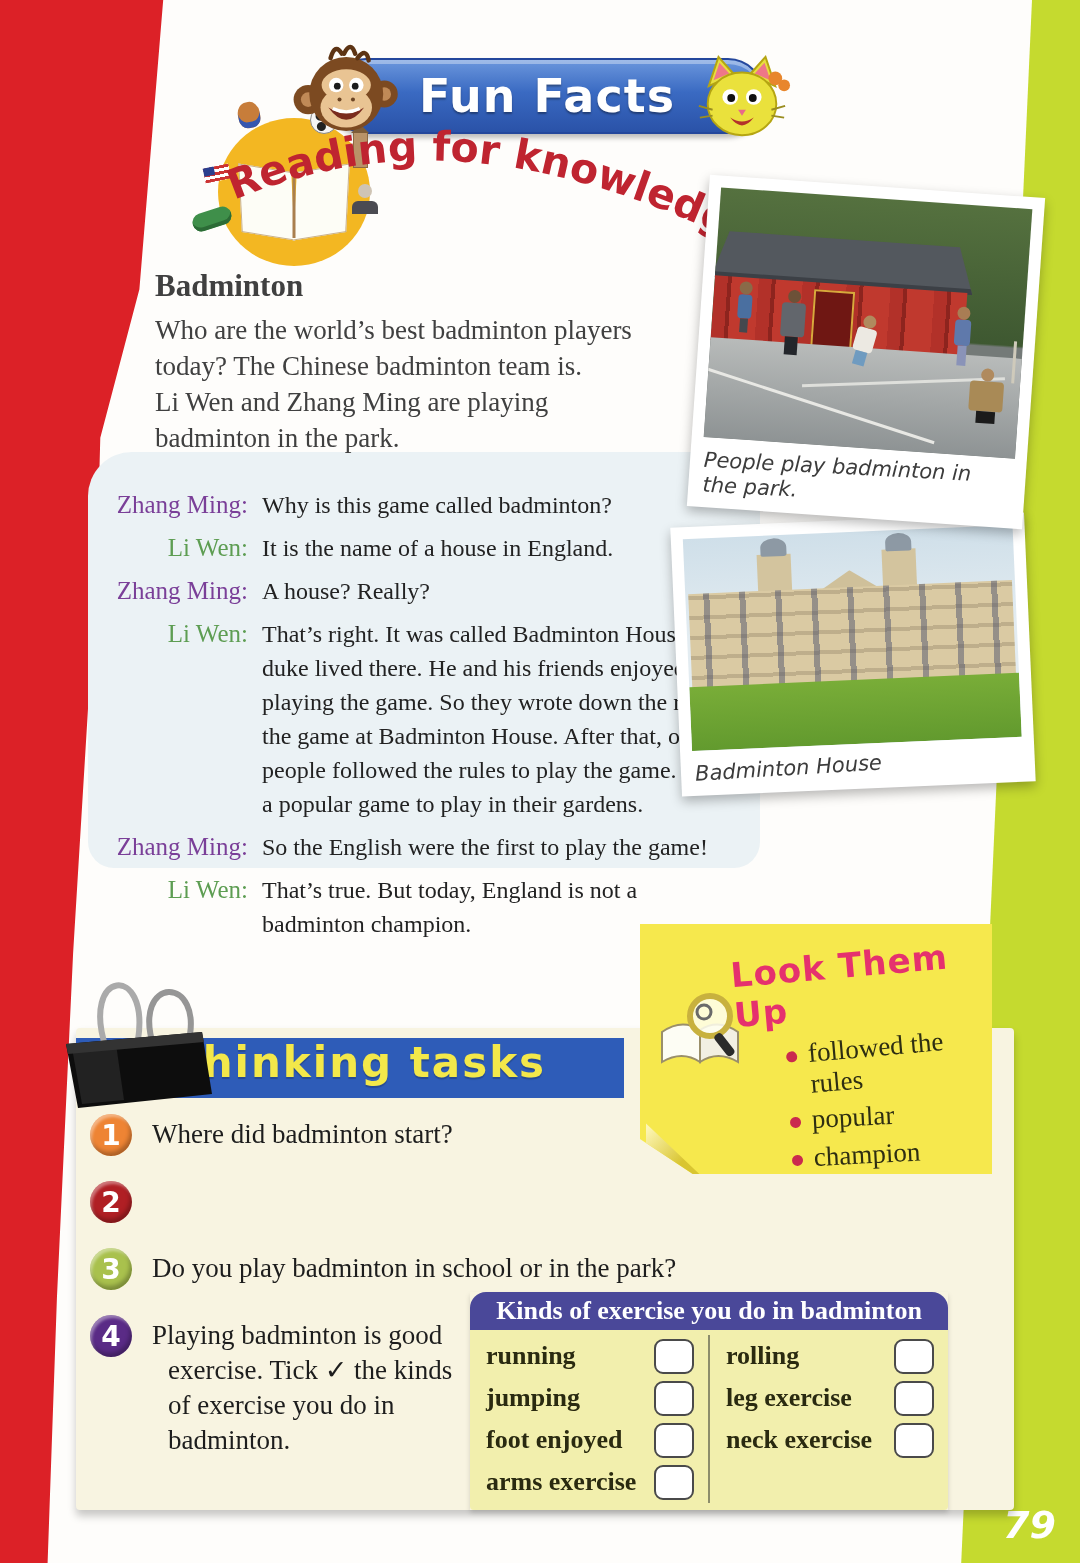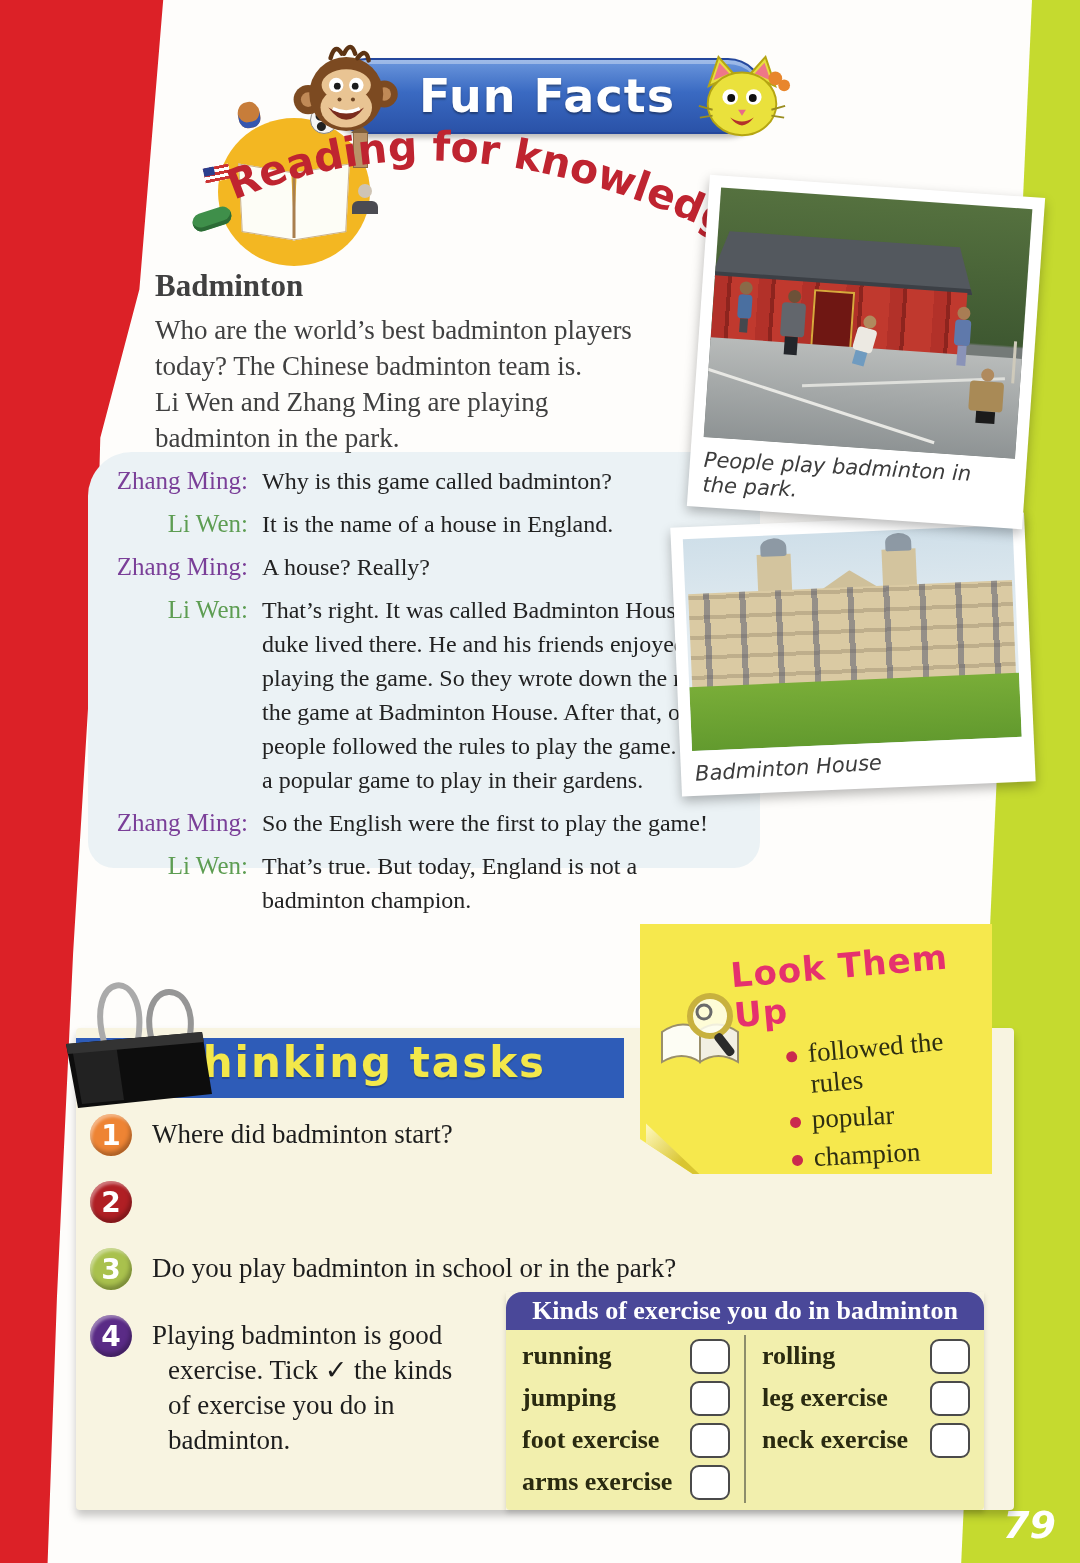--- a/index.html
+++ b/index.html
@@ -93,21 +93,21 @@
     clip-path:polygon(0 100%,50% 0,100% 100%);}
   .img2 .tower{position:absolute;top:9%;width:34px;height:38px;background:#d3c49e;}
   .img2 .tower::before{content:"";position:absolute;left:4px;top:-16px;width:26px;height:18px;background:#8d99a4;
     border-radius:50% 50% 10% 10%;}
   .img2 .t1{left:22%;}
   .img2 .t2{left:60%;}
   .img2 .lawn{position:absolute;left:0;bottom:0;width:100%;height:30%;background:linear-gradient(#79ad38,#629a2e);}
 
   
   .dialogue-panel{position:absolute;left:88px;top:452px;width:672px;height:416px;z-index:2;
-    background:#ebf2f5;border-radius:44px 26px 26px 26px;padding-top:12px;box-sizing:border-box;}
+    background:#ebf2f5;border-radius:44px 26px 26px 26px;padding-top:36px;box-sizing:border-box;}
   .drow{display:flex;padding:0 8px 0 12px;margin-bottom:9px;}
   .dspeaker{width:148px;flex:none;text-align:right;font-size:25px;padding:3px 14px 0 0;}
   .dtext{flex:1;font-size:24px;line-height:34px;color:#222;}
   .dgap{float:right;width:0;height:0;}
   .drow:nth-child(6) .dgap{width:70px;height:78px;}
 
   
   .note{position:absolute;left:640px;top:924px;width:352px;height:250px;z-index:5;background:#f6e84d;
     clip-path:polygon(0 0,100% 0,100% 100%,15% 100%,0 86%);box-shadow:4px 6px 9px rgba(0,0,0,.22);}
   .note-curl{position:absolute;left:6px;bottom:0;width:58px;height:56px;z-index:6;
@@ -133,21 +133,21 @@
   .questions{position:absolute;left:90px;top:1114px;width:900px;z-index:4;}
   .qrow{display:flex;align-items:flex-start;margin-bottom:25px;}
   .qnum{width:42px;height:42px;flex:none;border-radius:50%;margin-right:20px;
     display:flex;align-items:center;justify-content:center;color:#fff;
     font:bold 28px "DejaVu Sans",sans-serif;
     box-shadow:inset -2px -4px 4px rgba(0,0,0,.28),inset 2px 3px 3px rgba(255,255,255,.4);}
   .qtext{font-size:27px;line-height:35px;padding-top:3px;color:#1d1d1d;}
   .qrow:nth-child(4) .qtext{width:312px;text-indent:-16px;padding-left:16px;}
 
   
-  .tbl{position:absolute;left:470px;top:1292px;width:478px;z-index:4;box-shadow:0 3px 5px rgba(0,0,0,.15);margin-left:36px;}
+  .tbl{position:absolute;left:470px;top:1292px;width:478px;z-index:4;box-shadow:0 3px 5px rgba(0,0,0,.15);}
   .tbl-header{background:#4a4899;color:#fff;text-align:center;height:38px;line-height:38px;
     font-weight:bold;font-size:26px;border-radius:16px 16px 0 0;}
   .tbl-body{display:flex;background:#f2efad;border-radius:0 0 4px 4px;padding:5px 0 7px;}
   .tbl-col{flex:1;padding:0 12px 0 16px;}
   .tbl-col + .tbl-col{border-left:2px solid #8d8d6b;}
   .tbl-rowi{display:flex;align-items:center;justify-content:space-between;height:42px;}
   .tbl-label{font-weight:bold;font-size:26px;color:#2a2a10;}
   .cbx{width:36px;height:31px;flex:none;background:#fff;border:2px solid #4a4a4a;border-radius:9px;margin-right:2px;}
 </style>
 </head>
@@ -345,21 +345,21 @@
         <div class="tbl-col">
           <div class="tbl-rowi">
             <span class="tbl-label">running</span>
             <span class="cbx"></span>
           </div>
           <div class="tbl-rowi">
             <span class="tbl-label">jumping</span>
             <span class="cbx"></span>
           </div>
           <div class="tbl-rowi">
-            <span class="tbl-label">foot exercise</span>
+            <span class="tbl-label">foot enjoyed</span>
             <span class="cbx"></span>
           </div>
           <div class="tbl-rowi">
             <span class="tbl-label">arms exercise</span>
             <span class="cbx"></span>
           </div>
         </div>
         <div class="tbl-col">
           <div class="tbl-rowi">
             <span class="tbl-label">rolling</span>

